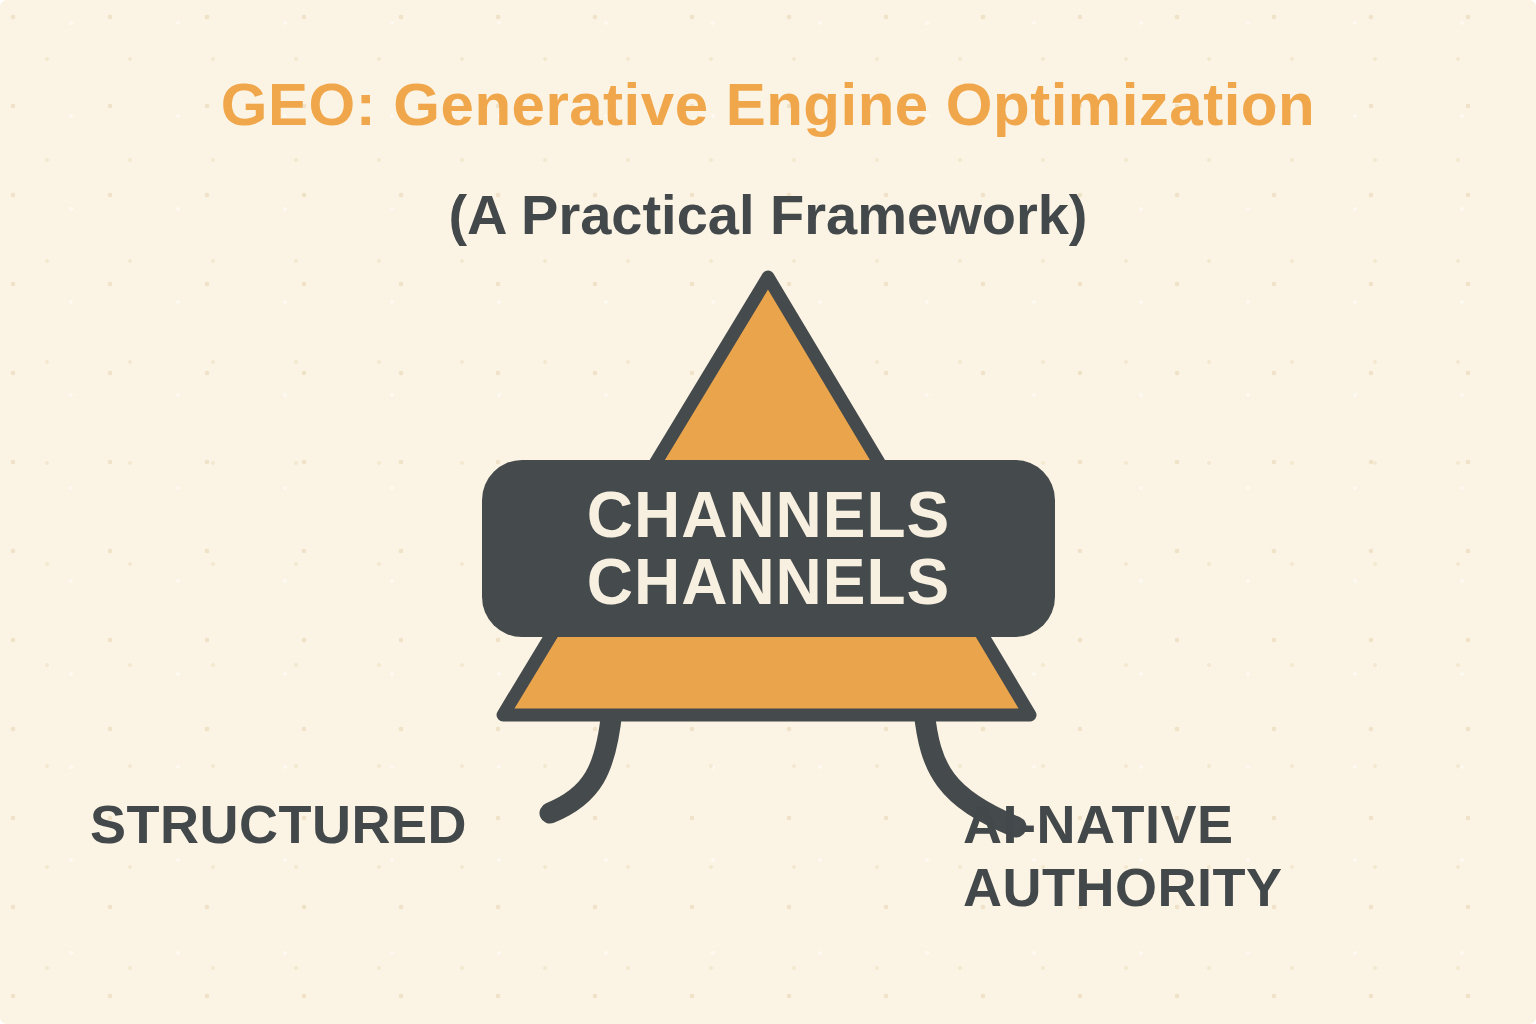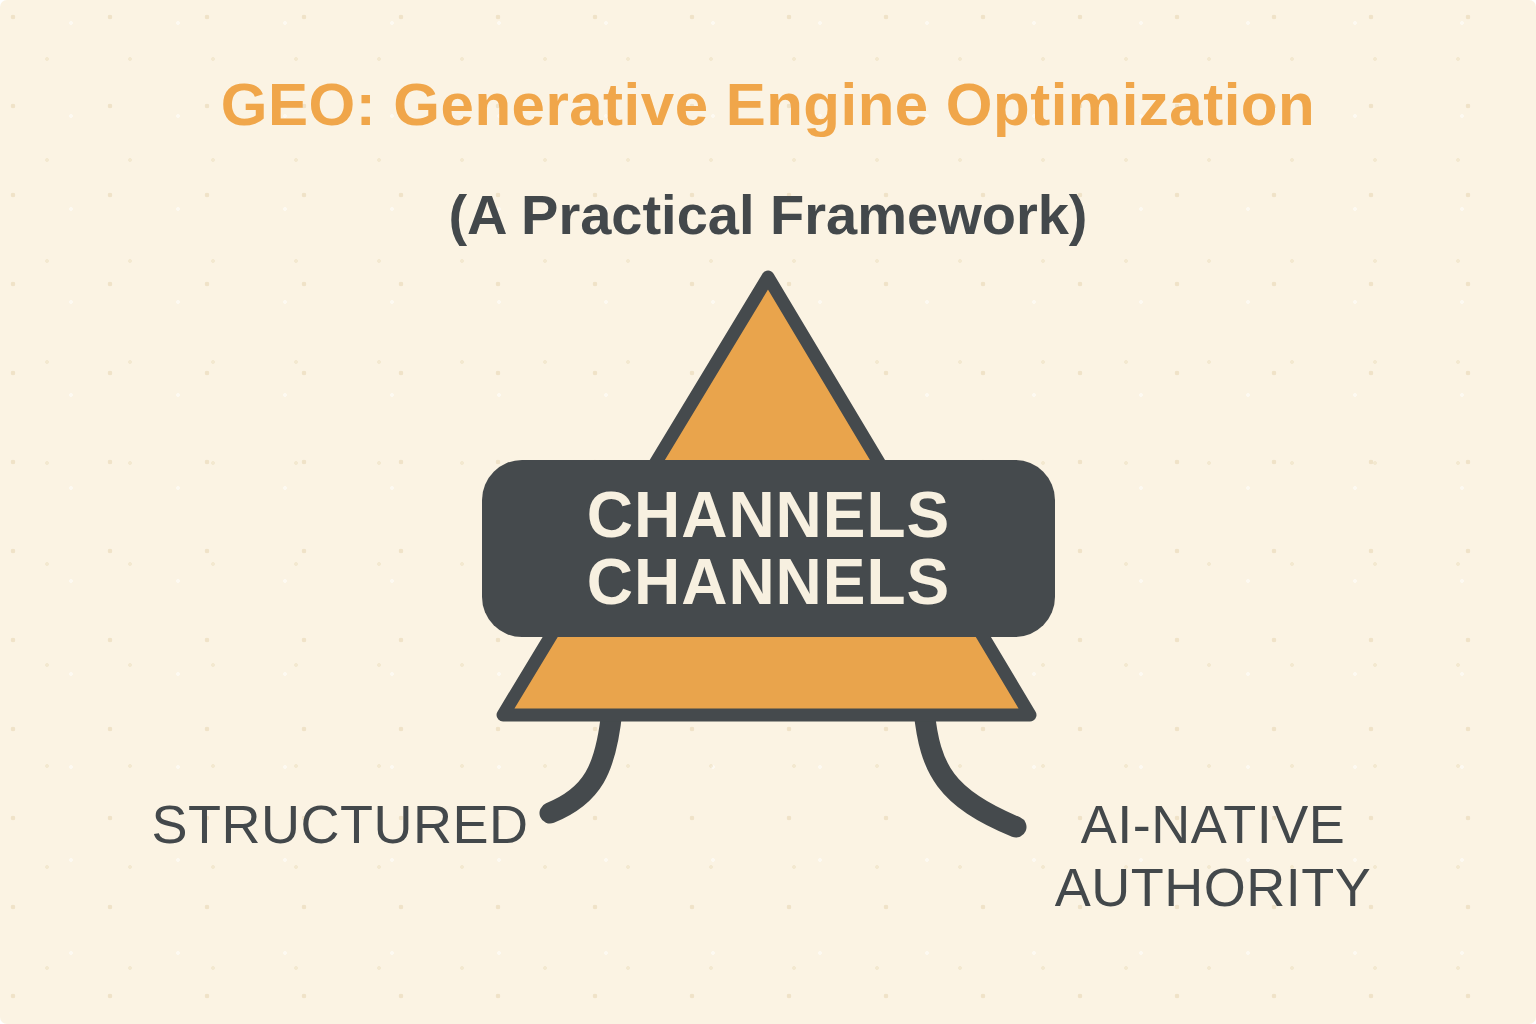--- a/index.html
+++ b/index.html
@@ -85,24 +85,23 @@
     color: var(--cream-text);
     font-size: 64px;
     font-weight: 700;
     letter-spacing: 1px;
     line-height: 67px;
   }
   .node-label {
     position: absolute;
     top: 793px;
     width: 500px;
-    text-align: center;
     color: var(--ink);
     font-size: 54px;
-    font-weight: 400;
+    font-weight: 700;
     letter-spacing: 0.5px;
     line-height: 63px;
   }
   .node-label.left  { left: 90px; }
   .node-label.right { left: 963px; }
 </style>
 </head>
 <body>
 
 <div class="canvas">

